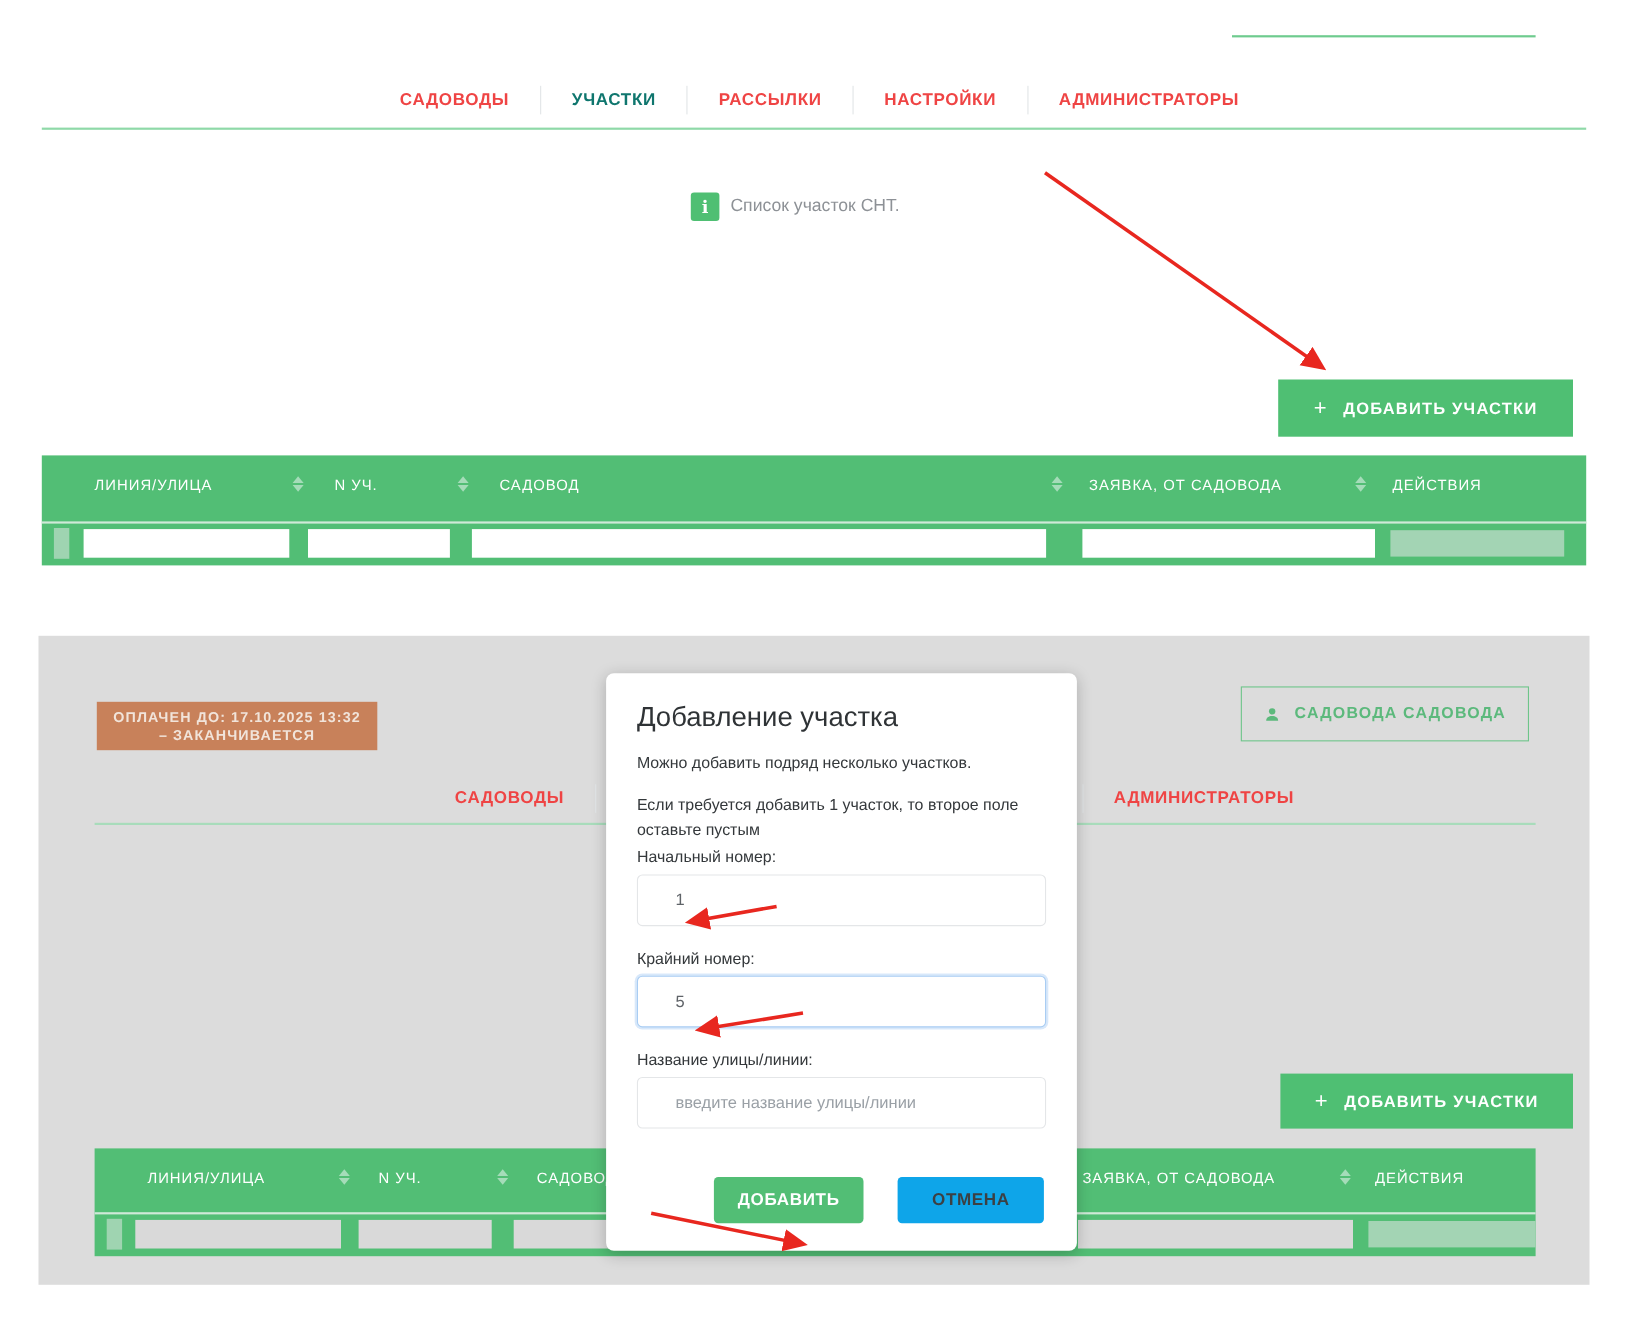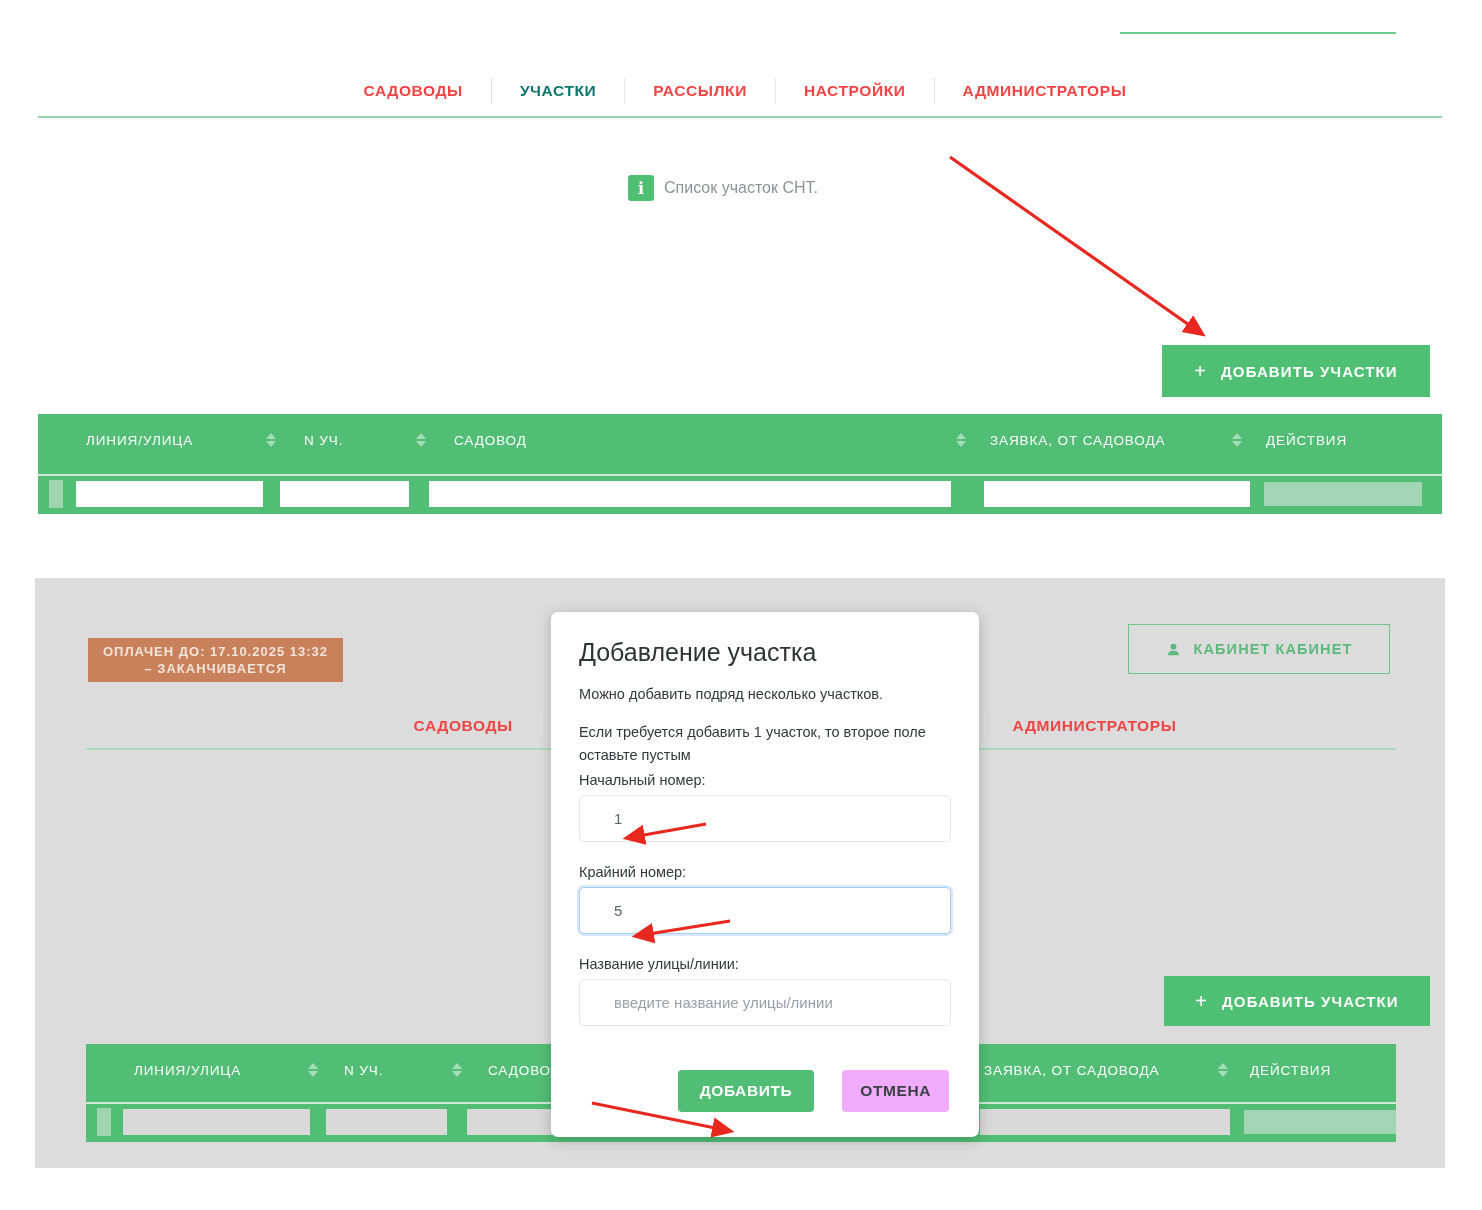--- a/index.html
+++ b/index.html
@@ -106,30 +106,31 @@
   .modal-p{font-size:14.5px;color:#34383b;margin:16px 0 16px 0;line-height:1.55;}
   .modal-label{font-size:14.5px;color:#34383b;margin:0 0 7px 0;}
   .modal-input{
     width:100%;box-sizing:border-box;height:47px;border-radius:5px;
     border:1px solid #e4e6e8;background:#fff;
     padding:0 14px 0 34px;font-size:15px;color:#5f6368;outline:none;
     font-family:"Liberation Sans",sans-serif;
   }
   .modal-input.focused{border:1px solid #a9cdf3;box-shadow:0 0 0 2px rgba(169,205,243,.45);}
   .modal-input::placeholder{color:#9aa0a6;}
-  .modal-actions{display:flex;gap:28px;justify-content:flex-end;margin-top:44px;padding-right:2px;}
+  .modal-actions{display:flex;gap:0;justify-content:flex-end;margin-top:44px;padding-right:2px;}
   .btn-primary{
     background:#52be75;color:#fff;border:none;border-radius:4px;
     padding:12px 22px;font-size:15.5px;font-weight:800;letter-spacing:.6px;cursor:pointer;
     font-family:"Liberation Sans",sans-serif;
   }
   .btn-secondary{
-    background:#f0abfc;color:#3c4043;border:none;border-radius:4px;
-    padding:12px 18px;font-size:15.5px;font-weight:800;letter-spacing:.6px;cursor:pointer;
+    background:#0ea5e9;color:#3c4043;border:none;border-radius:4px;
+    padding:12px 31px;font-size:15.5px;font-weight:800;letter-spacing:.6px;cursor:pointer;
     font-family:"Liberation Sans",sans-serif;
+    margin-left:31px;
   }
 
   .arrows{position:absolute;inset:0;pointer-events:none;}
   .person{display:inline-block;width:15px;height:15px;position:relative;}
 </style>
 </head>
 <body>
 
 <div class="stage">
 
@@ -212,21 +213,21 @@
 
   <div class="orange-strip" style="left:778px;top:615px;width:133px;height:9px;"></div>
 
   <button class="btn-cabinet" style="left:1128px;top:624px;width:262px;height:50px;">
     <span class="person">
       <svg width="15" height="15" viewBox="0 0 16 16" aria-hidden="true">
         <circle cx="8" cy="5" r="3.1" fill="#5cb97c"></circle>
         <path d="M2.2 14c0-3.2 2.6-4.6 5.8-4.6s5.8 1.4 5.8 4.6z" fill="#5cb97c"></path>
       </svg>
     </span>
-    <span>КАБИНЕТ КАБИНЕТ</span>
+    <span>САДОВОДА САДОВОДА</span>
   </button>
 
   <div class="navbar" style="left:350px;top:706px;width:890px;height:40px;">
     <span class="nav-item">САДОВОДЫ</span>
     <span class="nav-sep"></span>
     <span class="nav-item active">УЧАСТКИ</span>
     <span class="nav-sep"></span>
     <span class="nav-item">РАССЫЛКИ</span>
     <span class="nav-sep"></span>
     <span class="nav-item">НАСТРОЙКИ</span>

